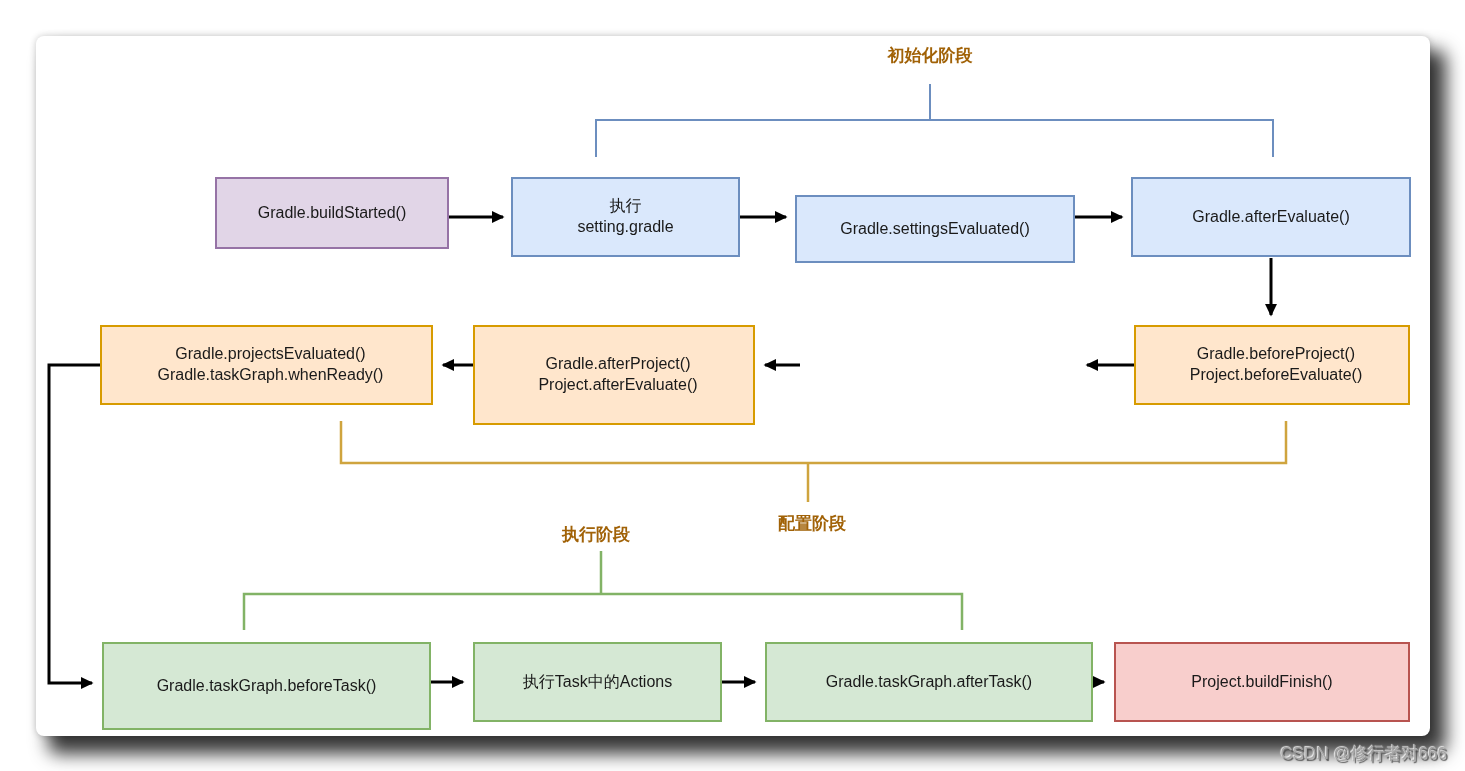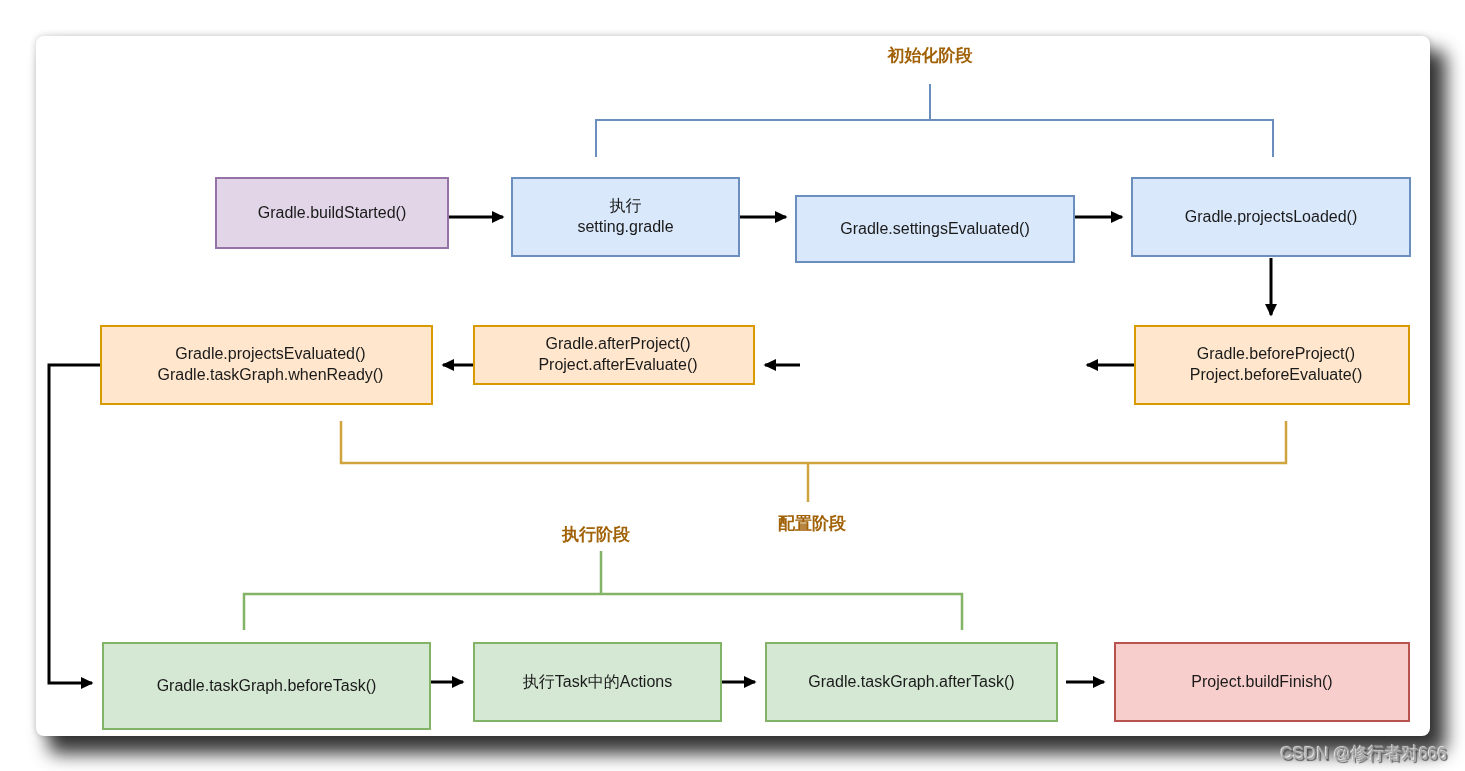--- a/index.html
+++ b/index.html
@@ -83,43 +83,43 @@
     <span>Gradle.buildStarted()</span>
   </div>
   <div class="node blue" style="left:511px;top:177px;width:229px;height:80px;">
     <span>执行</span>
     <span>setting.gradle</span>
   </div>
   <div class="node blue" style="left:795px;top:181px;width:280px;height:68px;margin-top:14px;">
     <span>Gradle.settingsEvaluated()</span>
   </div>
   <div class="node blue" style="left:1131px;top:177px;width:280px;height:80px;">
-    <span>Gradle.projectsLoaded()</span>
+    <span>Gradle.afterEvaluate()</span>
   </div>
 
   <div class="node orange" style="left:100px;top:325px;width:333px;height:80px;">
     <span>Gradle.projectsEvaluated()</span>
     <span>Gradle.taskGraph.whenReady()</span>
   </div>
-  <div class="node orange" style="left:473px;top:325px;width:282px;height:60px;">
+  <div class="node orange" style="left:473px;top:325px;width:282px;height:100px;">
     <span>Gradle.afterProject()</span>
     <span>Project.afterEvaluate()</span>
   </div>
   <div class="node orange" style="left:1134px;top:325px;width:276px;height:80px;">
     <span>Gradle.beforeProject()</span>
     <span>Project.beforeEvaluate()</span>
   </div>
 
   <div class="node green" style="left:102px;top:642px;width:329px;height:88px;text-align:center;">
     <span>Gradle.taskGraph.beforeTask()</span>
   </div>
   <div class="node green" style="left:473px;top:642px;width:249px;height:80px;">
     <span>执行Task中的Actions</span>
   </div>
-  <div class="node green" style="left:765px;top:642px;width:293px;height:80px;">
+  <div class="node green" style="left:765px;top:642px;width:328px;height:80px;">
     <span>Gradle.taskGraph.afterTask()</span>
   </div>
   <div class="node red" style="left:1114px;top:642px;width:296px;height:80px;">
     <span>Project.buildFinish()</span>
   </div>
 
   <div class="watermark">CSDN @修行者对666</div>
 </div>
 
 </body></html>

